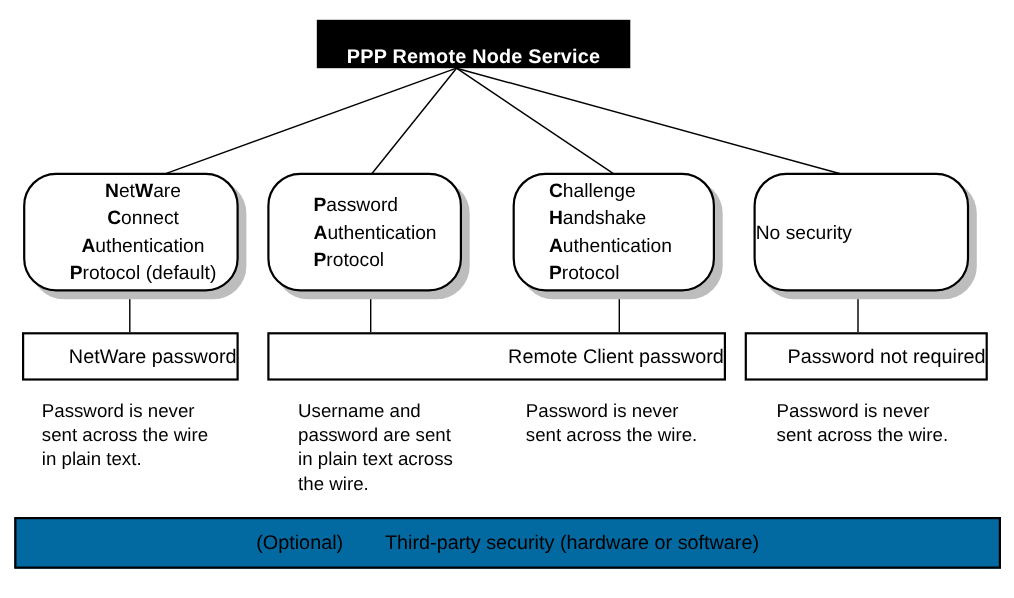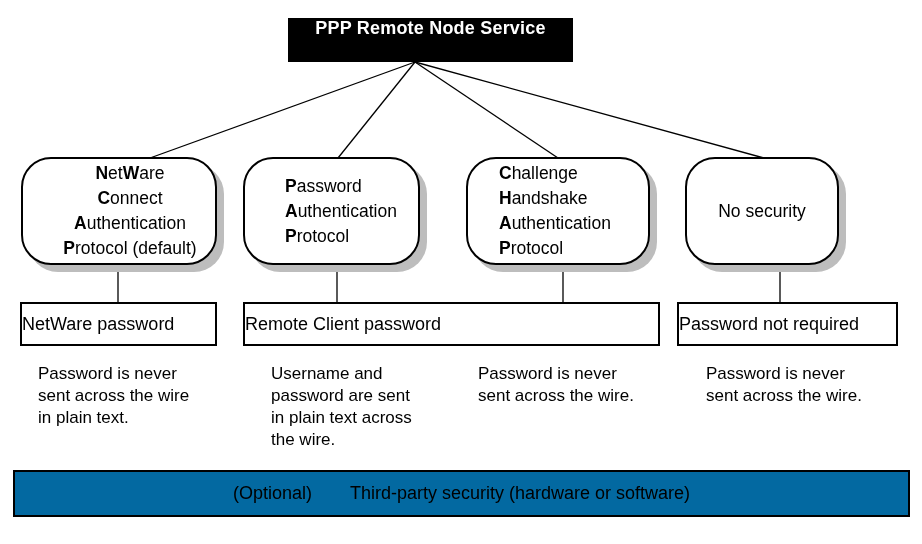--- a/index.html
+++ b/index.html
@@ -20,21 +20,21 @@
   #connectors line { stroke: #000000; stroke-width: 1.3; }
   .title-box {
     position: absolute;
     left: 288px; top: 18px;
     width: 285px; height: 44px;
     background: #000000;
     color: #ffffff;
     font-size: 18px;
     font-weight: bold;
     display: flex;
-    align-items: flex-start;
+    align-items: flex-end;
     justify-content: center;
     letter-spacing: 0.2px;
   }
   .proto-box {
     position: absolute;
     top: 157px;
     height: 108px;
     background: #ffffff;
     border: 2px solid #000000;
     border-radius: 30px;
@@ -43,30 +43,30 @@
     flex-direction: column;
     justify-content: center;
     font-size: 17.5px;
     line-height: 25px;
   }
   .proto-box .line { white-space: nowrap; }
   .proto-box .b { font-weight: bold; }
   #proto-ncap { left: 21px;  width: 196px; padding-left: 22px; text-align: center; }
   #proto-pap  { left: 243px; width: 177px; padding-left: 40px; }
   #proto-chap { left: 466px; width: 184px; padding-left: 31px; }
-  #proto-nosec{ left: 685px; width: 154px; align-items: center; }
+  #proto-nosec{ left: 685px; width: 196px; align-items: flex-start; }
   .pw-box {
     position: absolute;
     top: 302px;
     height: 44px;
     background: #ffffff;
     border: 2px solid #000000;
     display: flex;
     align-items: center;
-    justify-content: flex-start;
+    justify-content: flex-end;
     font-size: 18px;
     white-space: nowrap;
   }
   #pw-netware  { left: 20px;  width: 197px; }
   #pw-remote   { left: 243px; width: 417px; }
   #pw-notreq   { left: 677px; width: 221px; }
   .desc {
     position: absolute;
     top: 363px;
     font-size: 17px;

